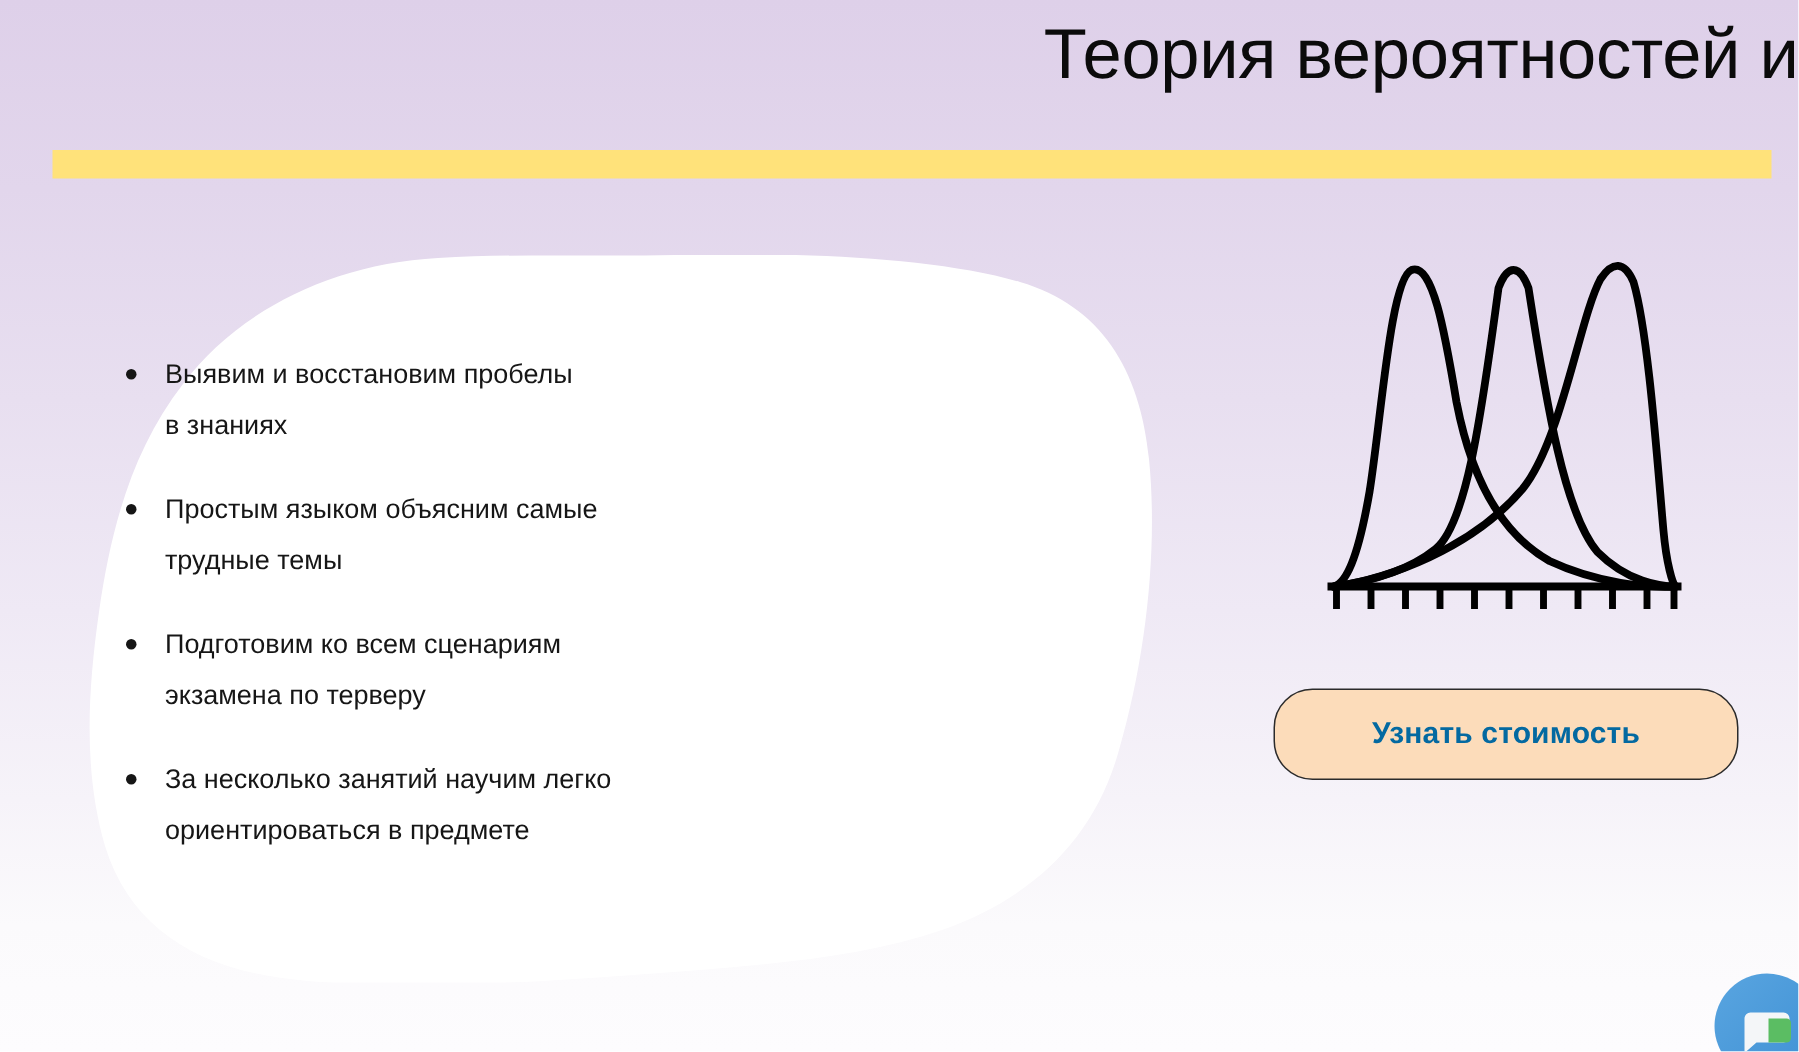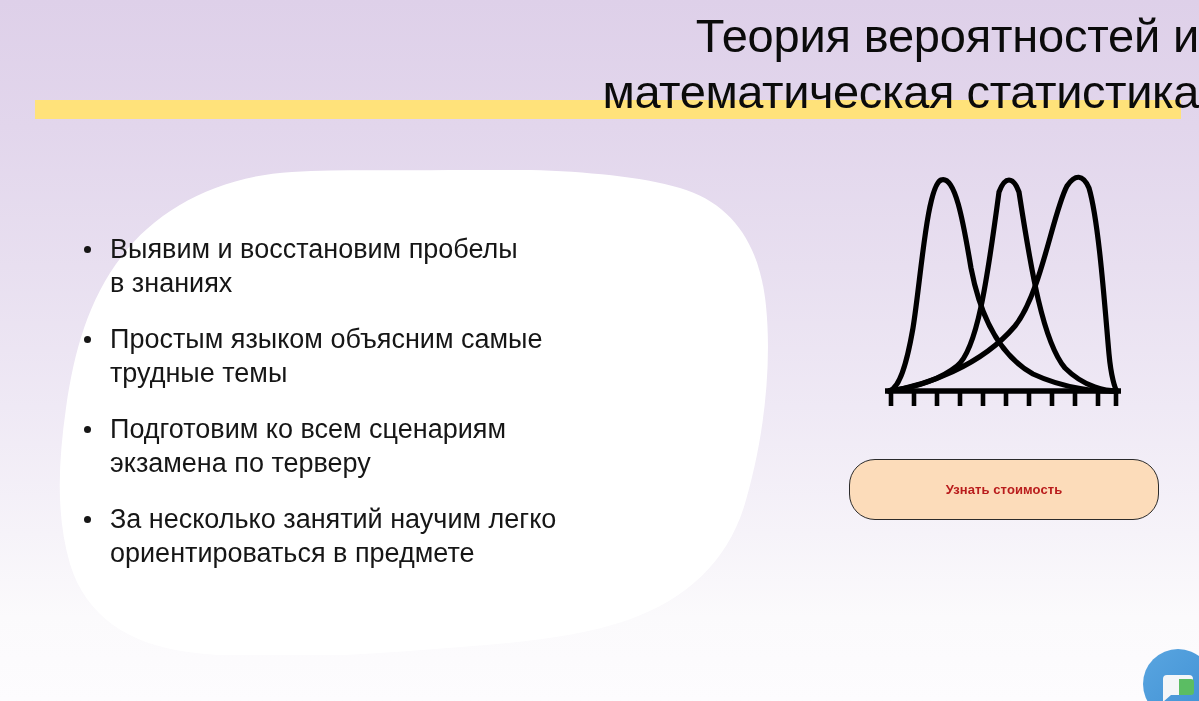--- a/index.html
+++ b/index.html
@@ -85,21 +85,21 @@
     width: 640px;
     z-index: 4;
     margin: 0;
     padding: 0;
     list-style: none;
   }
   .bullet {
     position: relative;
     padding-left: 32px;
     margin-bottom: 22px;
-    font-size: 27px;
+    font-size: 18px;
     line-height: 34px;
     color: #161616;
     font-weight: 400;
   }
   .bullet:last-child { margin-bottom: 0; }
   .bullet-dot {
     position: absolute;
     left: 6px;
     top: 14px;
     width: 7px;
@@ -123,22 +123,22 @@
   
   .cta-button {
     position: absolute;
     left: 849px;
     top: 459px;
     width: 310px;
     height: 61px;
     border-radius: 26px;
     background: #fcdcba;
     border: 1.4px solid #2b2b2b;
-    color: #b91c1c;
-    font-size: 13px;
+    color: #0369a1;
+    font-size: 20px;
     font-weight: 700;
     font-family: "Liberation Sans", "DejaVu Sans", sans-serif;
     letter-spacing: 0.1px;
     cursor: pointer;
     z-index: 6;
     padding: 0;
     display: flex;
     align-items: center;
     justify-content: center;
   }
@@ -159,21 +159,20 @@
 </style>
 </head>
 <body>
 
 <div class="slide">
 
   <div class="highlight-bar"></div>
 
   <div class="title-wrap">
     <span class="title-line title-line-1">Теория вероятностей и</span>
-    <span class="title-line title-line-2">математическая статистика</span>
   </div>
 
   <div class="blob">
     <svg viewBox="0 0 800 485" xmlns="http://www.w3.org/2000/svg" aria-hidden="true">
       <path d="M 262,2
                C 190,6 128,38 92,86
                C 58,130 44,182 36,238
                C 28,294 26,346 40,394
                C 56,446 98,474 158,482
                C 226,491 310,486 392,480

